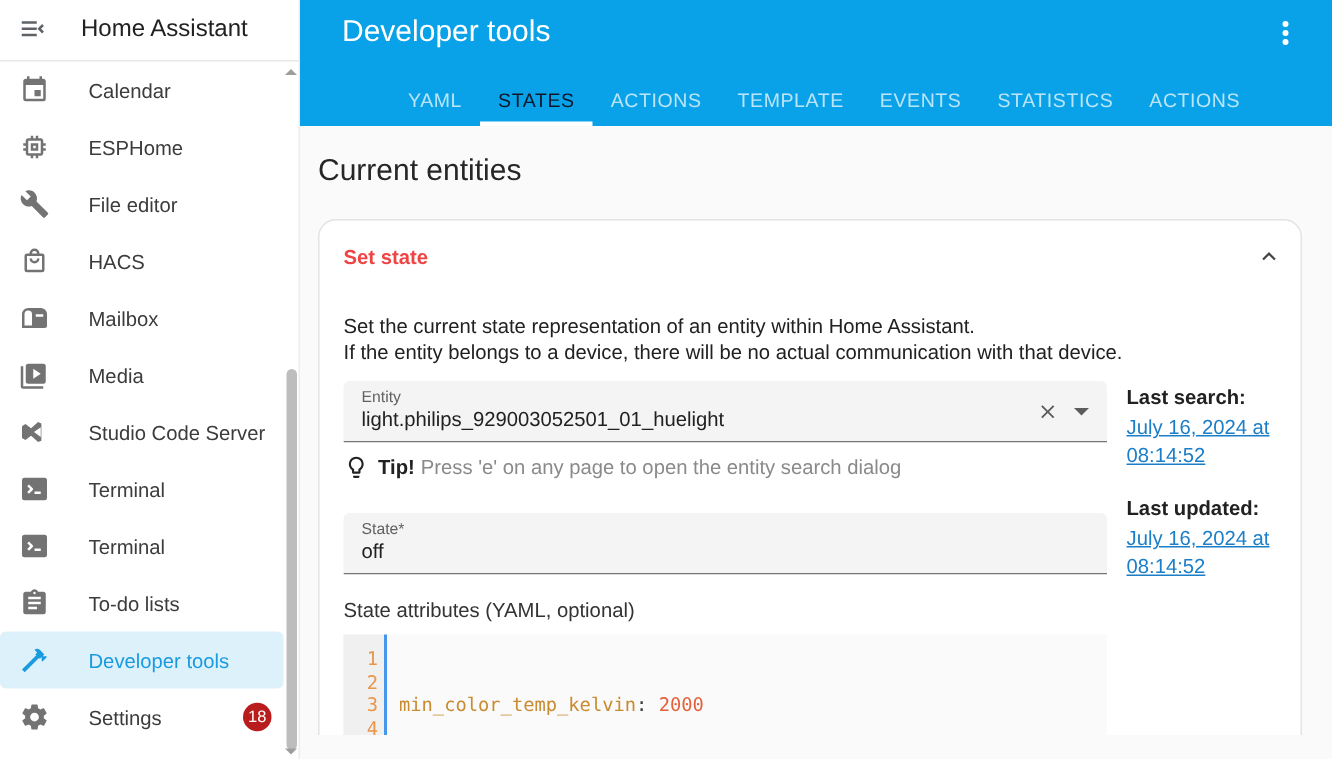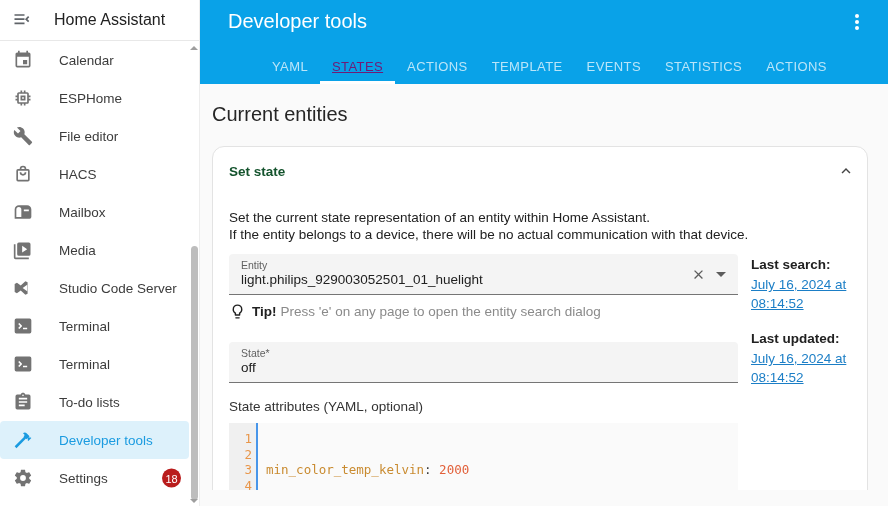--- a/index.html
+++ b/index.html
@@ -33,30 +33,30 @@
 
   
   .app-header { position:absolute; left:200px; top:0; width:688px; height:84px; background:#09a2e8; }
   .app-title { position:absolute; left:28px; top:10px; font-size:20px; color:#fff; font-weight:400; }
   .kebab { position:absolute; right:22px; top:13px; width:18px; height:18px; display:flex;
            flex-direction:column; align-items:center; justify-content:space-between; padding:1px 0; cursor:pointer; }
   .kebab i { width:4px; height:4px; border-radius:50%; background:#fff; }
   .tabs { position:absolute; left:60px; bottom:0; display:flex; }
   .tab { position:relative; height:35px; display:flex; align-items:center; padding:0 12px;
          font-size:13px; font-weight:500; letter-spacing:.4px; color:rgba(255,255,255,.72); cursor:pointer; }
-  .tab.active { color:#701a75;text-decoration:underline; }
+  .tab.active { color:#0f172a; }
   .tab.active::after { content:""; position:absolute; left:0; right:0; bottom:0; height:3px; background:#fff; }
 
   
   .main { position:absolute; left:200px; top:84px; width:688px; height:406px; background:#fafafa; overflow:hidden; }
   .page-heading { position:absolute; left:12px; top:19px; font-size:20px; color:#262626; font-weight:400; }
   .card { position:absolute; left:12px; top:62px; width:656px; height:420px; background:#fff;
           border:1px solid #e3e3e3; border-radius:12px; overflow:hidden; }
   .card-header { display:flex; align-items:center; justify-content:space-between; padding:13px 10px 0 16px; }
-  .card-title { font-size:13.5px; font-weight:700; color:#14532d;text-align:center; }
+  .card-title { font-size:13.5px; font-weight:700; color:#ef4444;text-align:center; }
   .collapse-btn { width:22px; height:22px; display:flex; align-items:center; justify-content:center;
                   color:#444; cursor:pointer; }
   .card-desc { margin:27px 16px 0; font-size:13.5px; color:#212121; line-height:17px; }
   .form-row { display:flex; margin:11px 16px 0; }
   .form-left { width:509px; flex:0 0 509px; }
   .form-info { margin-left:13px; width:120px; padding-top:3px; }
 
   .filled-field { position:relative; background:#f4f4f4; border-bottom:1px solid #757575;
                   border-radius:4px 4px 0 0; height:41px; padding:5px 12px 0; cursor:text; }
   .field-label { font-size:10.5px; color:#616161; line-height:12px; }

